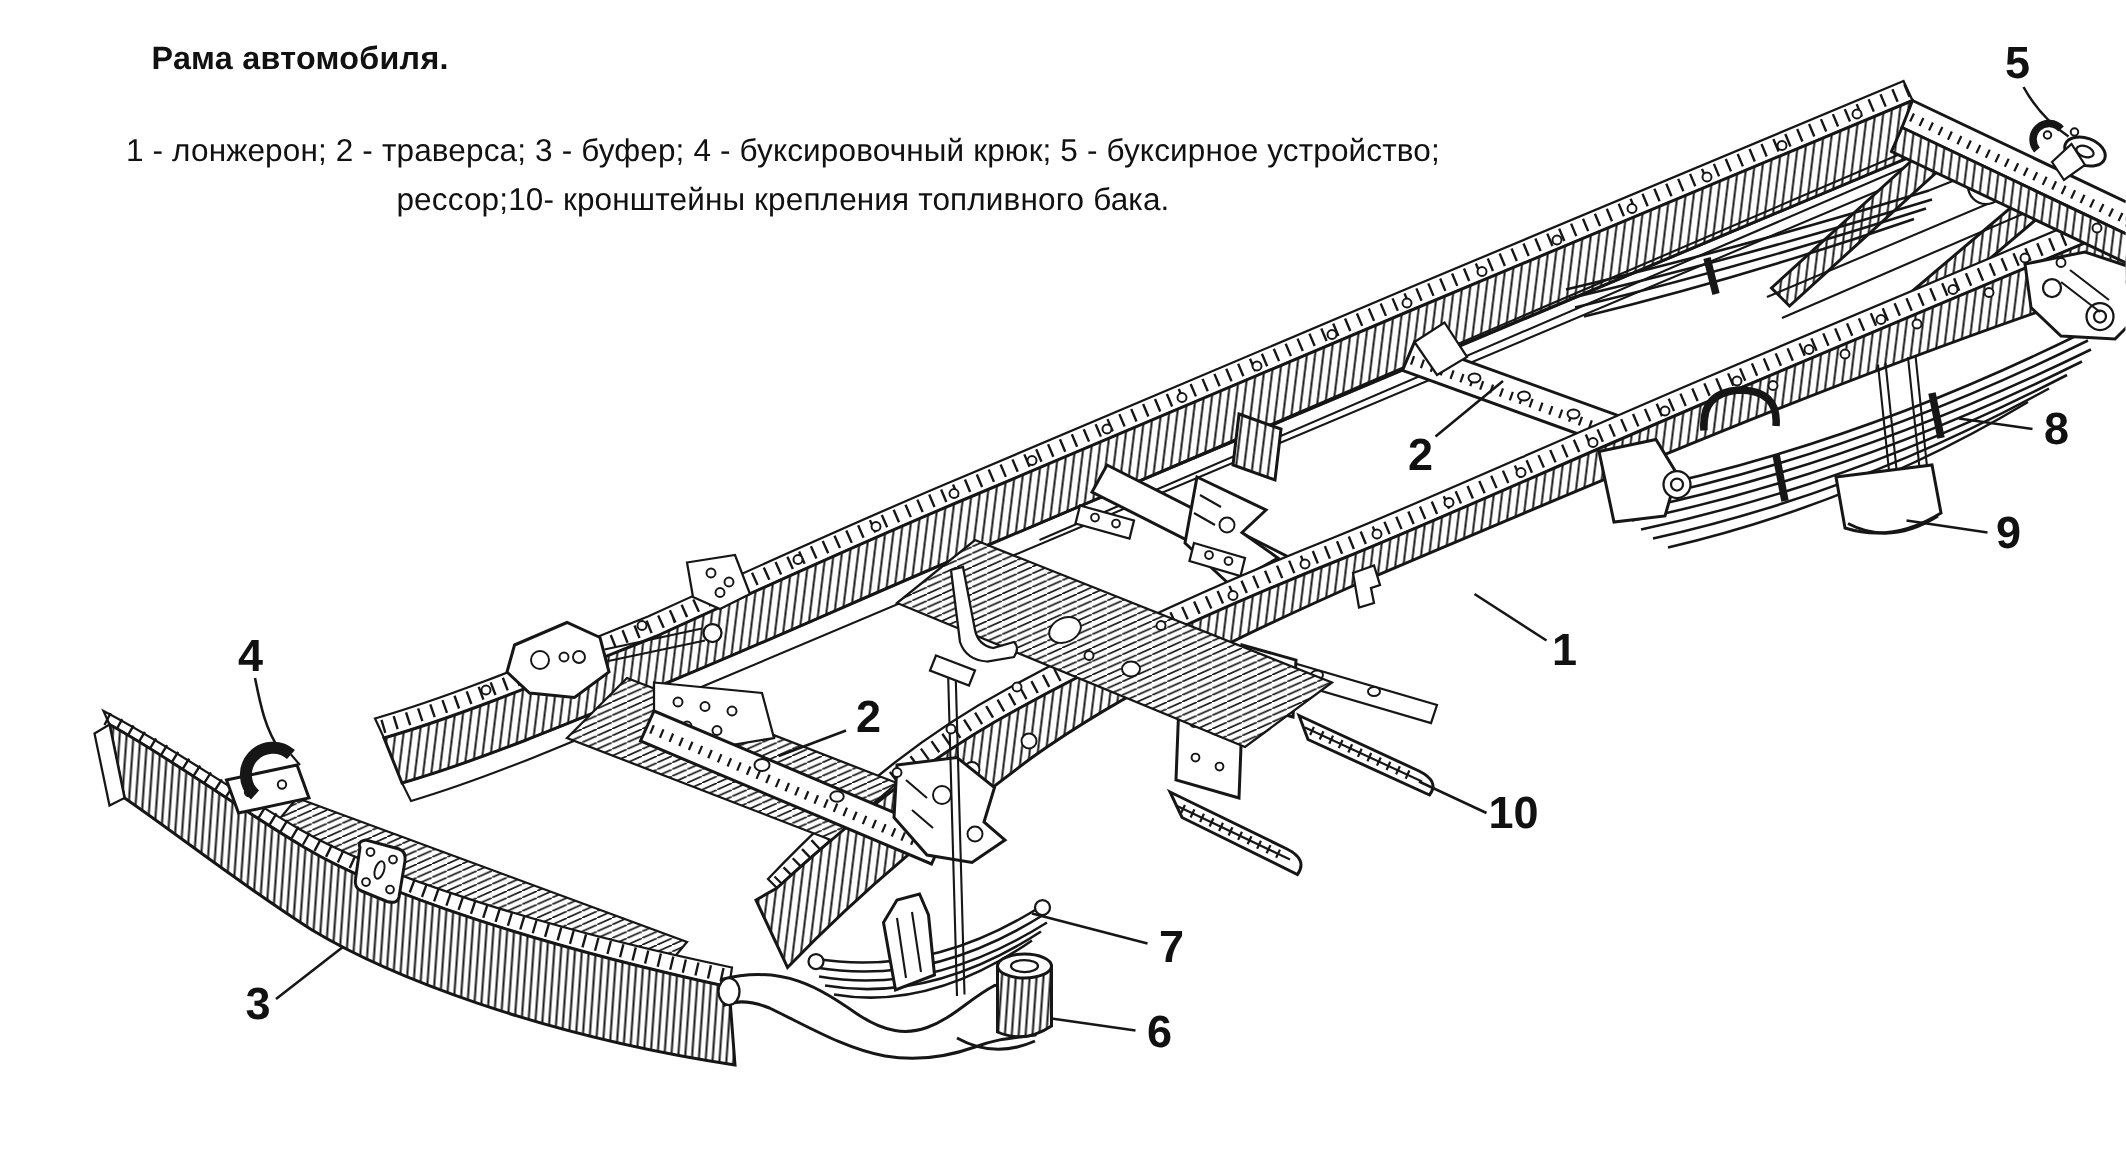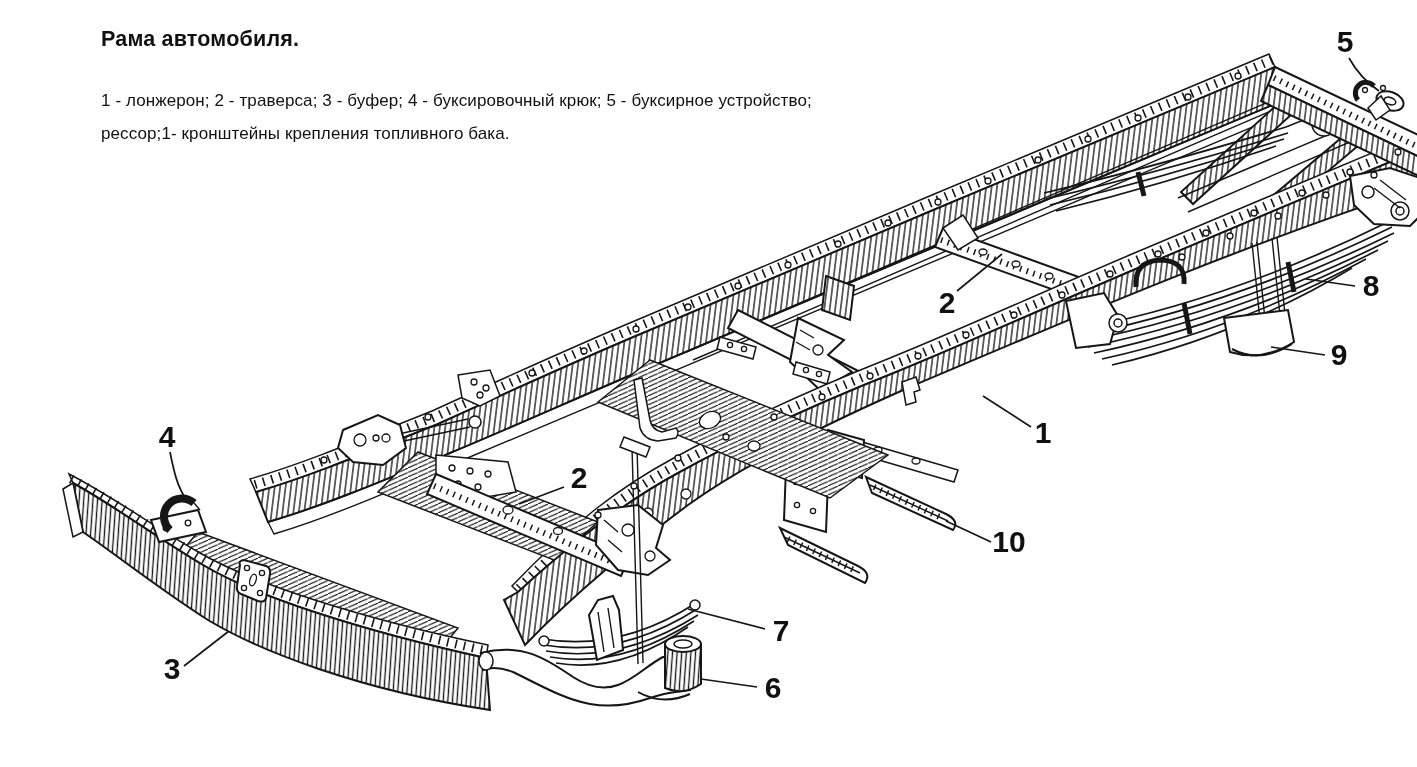--- a/index.html
+++ b/index.html
@@ -18,26 +18,27 @@
     position: absolute;
     left: 63px;
     top: 27px;
     font-size: 21.5px;
     font-weight: bold;
     letter-spacing: 0.2px;
     white-space: nowrap;
   }
   .legend {
     position: absolute;
-    left: 63px;
+    left: 46px;
     top: 85px;
-    font-size: 17px;
+    font-size: 21px;
     line-height: 32.5px;
     letter-spacing: 0.1px;
     white-space: nowrap;
+    text-align: center;
   }
   .art { position: absolute; left: 0; top: 0; }
   
   .w   { fill: #ffffff; stroke: #161616; stroke-width: 2; }
   .w15 { fill: #ffffff; stroke: #161616; stroke-width: 1.5; }
   .hv  { fill: url(#pv);  stroke: #161616; stroke-width: 2; }
   .hb  { fill: url(#pvb); stroke: #161616; stroke-width: 2; }
   .hd  { fill: url(#pd);  stroke: #161616; stroke-width: 1.5; }
   .ln  { fill: none; stroke: #161616; stroke-width: 1.4; }
   .l2  { fill: none; stroke: #161616; stroke-width: 2; }
@@ -52,21 +53,21 @@
 </style>
 </head>
 <body>
 
 <div class="stage">
 
   <div class="title">Рама автомобиля.</div>
 
   <div class="legend">
     <div>1 - лонжерон; 2 - траверса; 3 - буфер; 4 - буксировочный крюк; 5 - буксирное устройство;</div>
-    <div>рессор;1- кронштейны крепления топливного бака.</div>
+    <div>рессор;10- кронштейны крепления топливного бака.</div>
   </div>
 
   <svg class="art" width="1417" height="767" viewBox="0 0 1417 767" xmlns="http://www.w3.org/2000/svg">
     <defs>
       <pattern id="pv" width="5.4" height="8" patternUnits="userSpaceOnUse" patternTransform="rotate(7)">
         <rect width="5.4" height="8" fill="#ffffff"></rect>
         <line x1="2.7" y1="0" x2="2.7" y2="8" stroke="#161616" stroke-width="1.3"></line>
       </pattern>
       <pattern id="pvb" width="4.6" height="8" patternUnits="userSpaceOnUse" patternTransform="rotate(4)">
         <rect width="4.6" height="8" fill="#ffffff"></rect>

